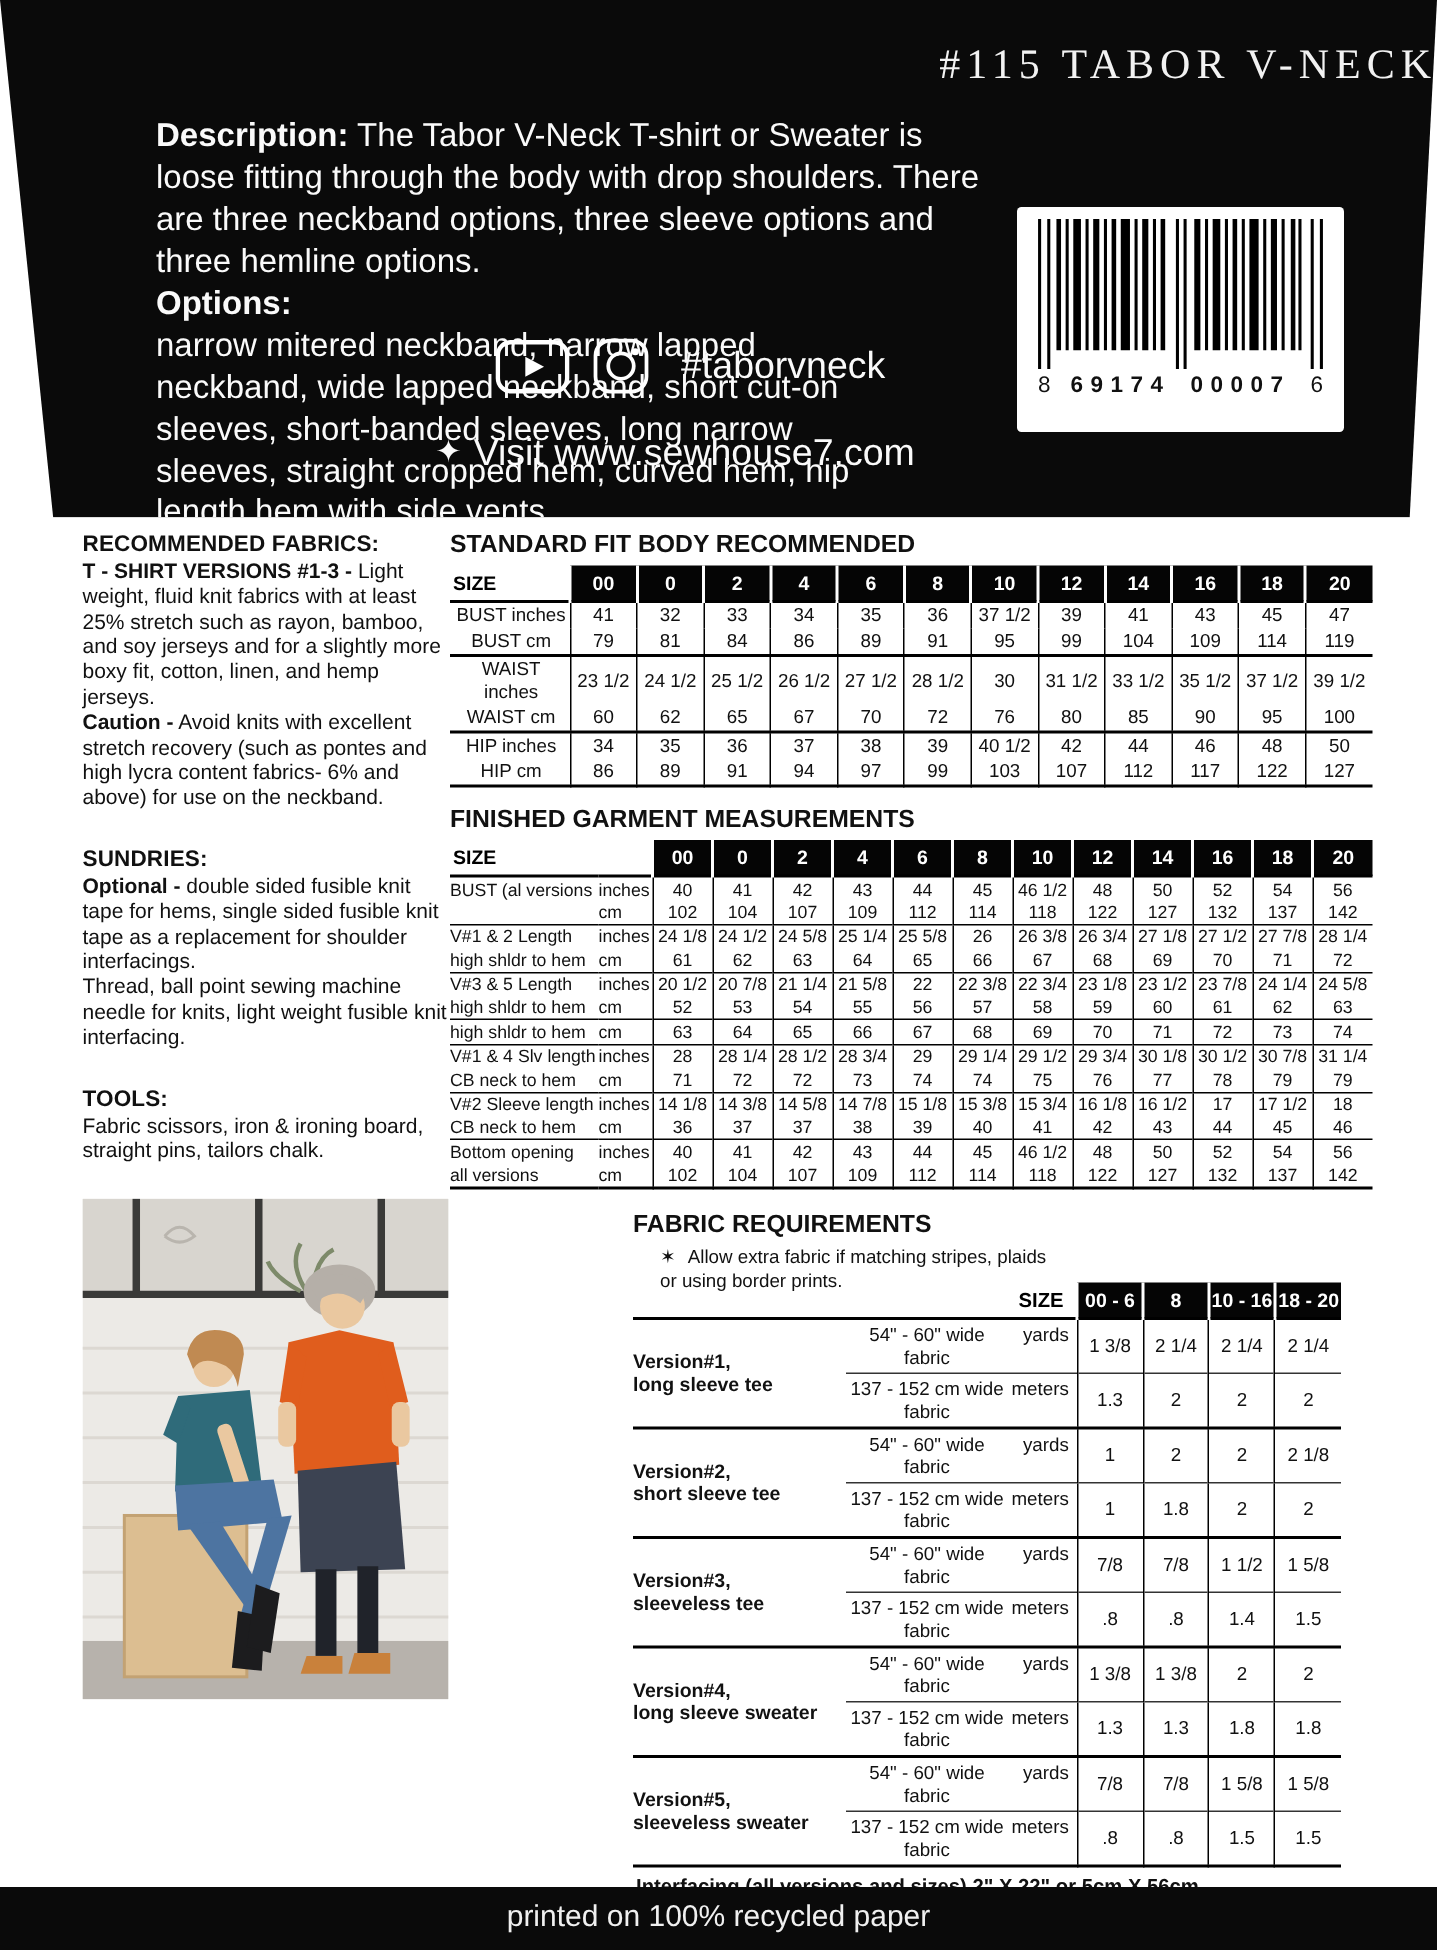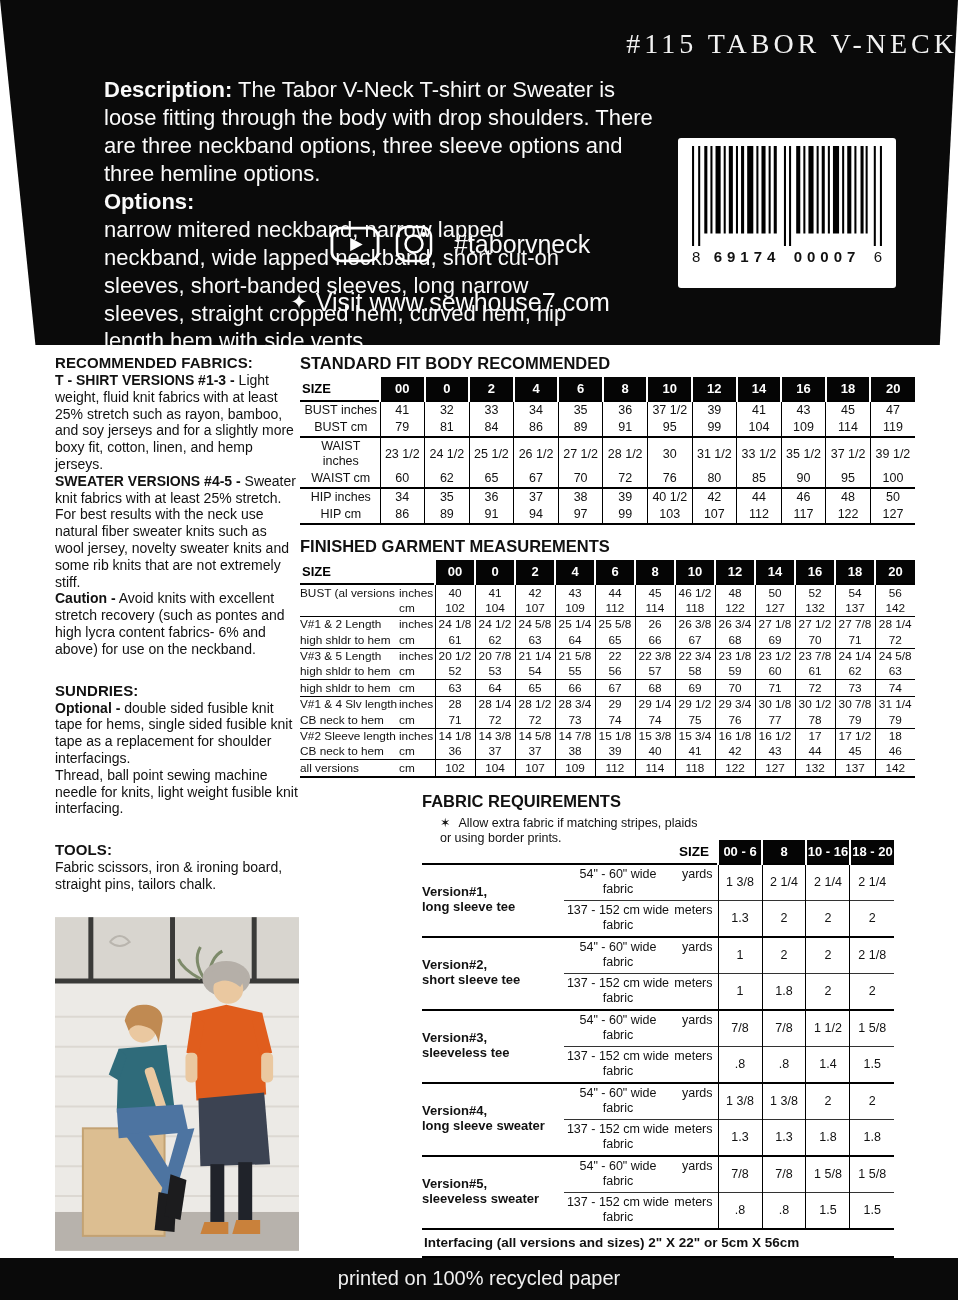--- a/index.html
+++ b/index.html
@@ -162,22 +162,20 @@
     <div class="visit-line">
       <span class="star">✦</span><span>Visit www.sewhouse7.com</span>
     </div>
   </div>
 
   <div class="left-col">
     <section class="lsec">
       <h3>RECOMMENDED FABRICS:</h3>
       <p><span class="lead">T - SHIRT VERSIONS #1-3 -</span>
          <span>Light weight, fluid knit fabrics with at least 25% stretch such as rayon, bamboo, and soy jerseys and for a slightly more boxy fit, cotton, linen, and hemp jerseys.</span></p>
-      <p><span class="lead">SWEATER VERSIONS #4-5 -</span>
-         <span>Sweater knit fabrics with at least 25% stretch. For best results with the neck use natural fiber sweater knits such as wool jersey, novelty sweater knits and some rib knits that are not extremely stiff.</span></p>
       <p><span class="lead">Caution -</span>
          <span>Avoid knits with excellent stretch recovery (such as pontes and high lycra content fabrics- 6% and above) for use on the neckband.</span></p>
     </section>
 
     <section class="lsec">
       <h3>SUNDRIES:</h3>
       <p><span class="lead">Optional -</span>
          <span>double sided fusible knit tape for hems, single sided fusible knit tape as a replacement for shoulder interfacings.</span></p>
       <p>Thread, ball point sewing machine needle for knits, light weight fusible knit interfacing.</p>
     </section>
@@ -571,20 +569,36 @@
             <td class="val">41</td>
             <td class="val">42</td>
             <td class="val">43</td>
             <td class="val">44</td>
             <td class="val">45</td>
             <td class="val">46</td>
           </tr>
       </tbody>
       <tbody>
         <tr>
+            <td class="flbl">Bottom opening</td>
+            <td class="funit">inches</td>
+            <td class="val">40</td>
+            <td class="val">41</td>
+            <td class="val">42</td>
+            <td class="val">43</td>
+            <td class="val">44</td>
+            <td class="val">45</td>
+            <td class="val">46 1/2</td>
+            <td class="val">48</td>
+            <td class="val">50</td>
+            <td class="val">52</td>
+            <td class="val">54</td>
+            <td class="val">56</td>
+          </tr>
+        <tr>
             <td class="flbl">all versions</td>
             <td class="funit">cm</td>
             <td class="val">102</td>
             <td class="val">104</td>
             <td class="val">107</td>
             <td class="val">109</td>
             <td class="val">112</td>
             <td class="val">114</td>
             <td class="val">118</td>
             <td class="val">122</td>

